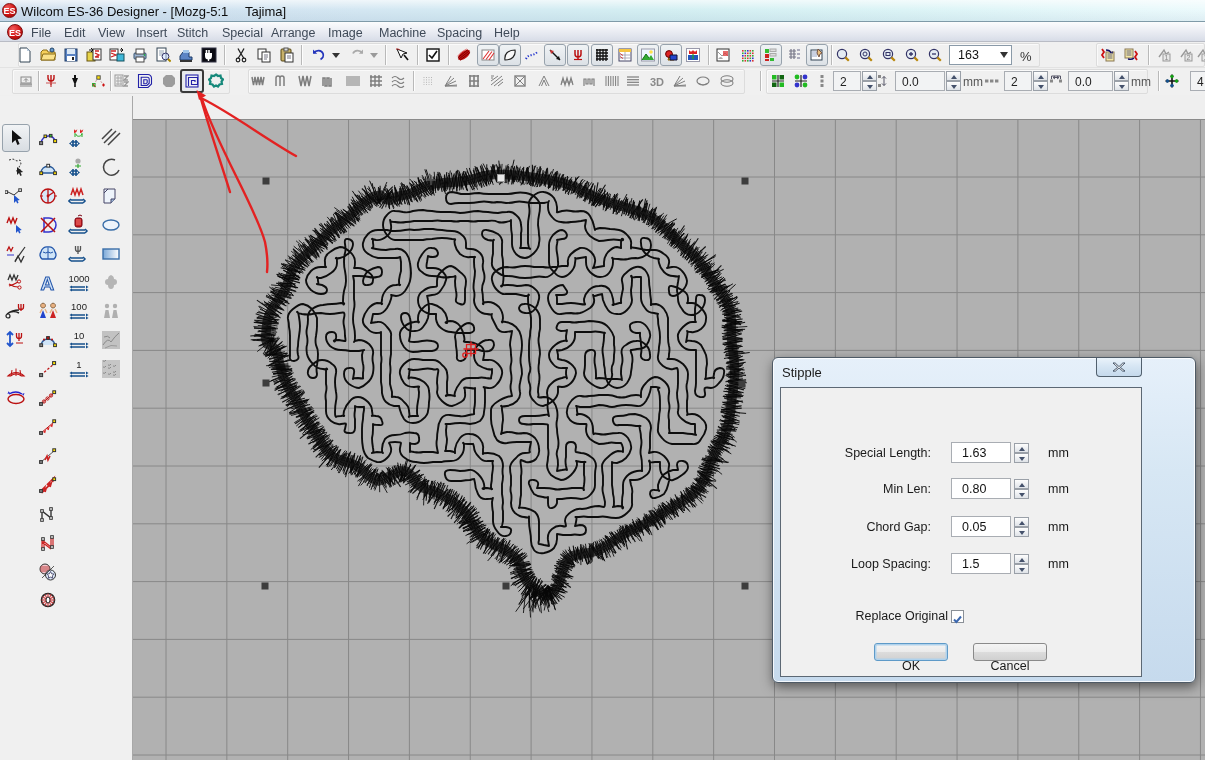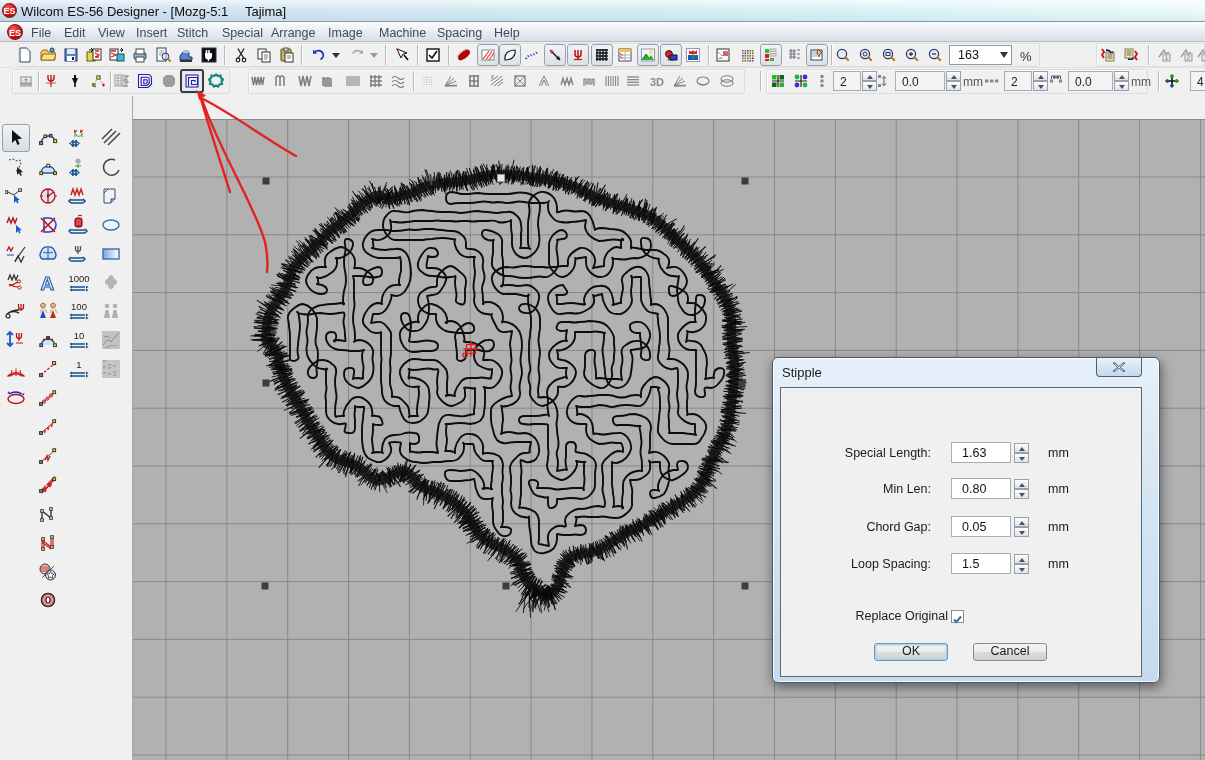--- a/index.html
+++ b/index.html
@@ -27,43 +27,43 @@
 .spinbox{position:absolute;height:20px;border:1px solid #a9adb3;background:#f2f3f4;font-size:12px;color:#222;padding:2.5px 0 0 6px}
 .updn{position:absolute;width:15px;height:20px}
 .updn i{position:absolute;left:0;width:15px;height:9.5px;border:1px solid #9aa0a8;background:linear-gradient(180deg,#fdfdfd,#dfe3e8)}
 .updn i.d{top:10px}
 .updn i:after{content:"";position:absolute;left:4px;border-left:3px solid transparent;border-right:3px solid transparent}
 .updn i.u:after{top:3px;border-bottom:4px solid #44516b}
 .updn i.d:after{top:3px;border-top:4px solid #44516b}
 .mm{position:absolute;font-size:12px;color:#555}
 .combo{position:absolute;left:949px;top:3px;width:63px;height:20px;border:1px solid #8a9aa8;background:#fff;font-size:12.5px;color:#111;padding:2px 0 0 8px}
 .combo .da{position:absolute;right:3px;top:6px;border-left:4.5px solid transparent;border-right:4.5px solid transparent;border-top:6px solid #333}
-.dlg{position:absolute;left:772px;top:357px;width:388px;height:326px;border-radius:6px;
+.dlg{position:absolute;left:772px;top:357px;width:424px;height:326px;border-radius:6px;
  background:linear-gradient(180deg,#e6f0fa 0%,#d7e7f4 35%,#c6daed 100%);
  border:1px solid #4e5a66;box-shadow:1px 4px 12px rgba(0,0,0,.5), inset 0 0 0 1px rgba(255,255,255,.8)}
 .dlg .title{position:absolute;left:9px;top:7px;font-size:13px;color:#1a1a1a}
 .dlg .client{position:absolute;left:7px;top:29px;width:362px;height:290px;background:#f0f0f0;border:1px solid #5c6874}
 .xbtn{position:absolute;left:323px;top:0px;width:46px;height:19px;border:1px solid #51606e;border-top:none;
  border-radius:0 0 4px 4px;background:linear-gradient(180deg,#eaf3fb 0%,#d5e5f3 50%,#c5d9ec 100%)}
 .grp{position:absolute;left:38px;top:27px;width:287px;height:174px;border:1px solid #d0d0d0;border-radius:3px}
 .grp b{position:absolute;left:8px;top:-8px;background:#f0f0f0;padding:0 4px;font-weight:normal;font-size:12px;color:#1a1a1a}
 .dl{position:absolute;width:160px;text-align:right;font-size:12.5px;color:#1a1a1a}
 .field{position:absolute;width:60px;height:21px;background:#fff;border:1px solid #a9adb3;font-size:12.5px;color:#111;padding:3px 0 0 10px}
 .dmm{position:absolute;font-size:12.5px;color:#1a1a1a}
 .btn{position:absolute;width:74px;height:18px;border:1px solid #8a8a8a;border-radius:3px;text-align:center;font-size:12.5px;color:#1a1a1a;
- background:linear-gradient(180deg,#f4f4f4 0%,#ebebeb 49%,#dcdcdc 50%,#d0d0d0 100%);padding-top:0}
+ background:linear-gradient(180deg,#f4f4f4 0%,#ebebeb 49%,#dcdcdc 50%,#d0d0d0 100%);padding-top:15px}
 .btn.ok{border-color:#5e9ac8;box-shadow:0 0 0 1.5px #b0d2ec inset}
 .chk{position:absolute;width:13px;height:13px;background:#fff;border:1px solid #8a9097}
 .red3{position:absolute;left:0;top:0;width:1205px;height:760px;pointer-events:none}
 </style></head>
 <body>
 <div class="titlebar">
     <div class="shade"></div>
  <div class="esicon" style="left:2px;top:3px;width:15px;height:15px;font-size:9px;line-height:15px">ES</div>
- <div class="tb-text">Wilcom ES-56 Designer - [Mozg-5:1</div>
+ <div class="tb-text">Wilcom ES-36 Designer - [Mozg-5:1</div>
     <div class="tb-text" style="left:245px">Tajima]</div>
 </div>
 <div class="menubar">
  <div class="esicon" style="left:7px;top:2px;width:16px;height:16px;font-size:9px;line-height:16px">ES</div>
  <span style="left:31px">File</span>
     <span style="left:64px">Edit</span>
     <span style="left:98px">View</span>
     <span style="left:136px">Insert</span>
     <span style="left:177px">Stitch</span>
     <span style="left:222px">Special</span>

